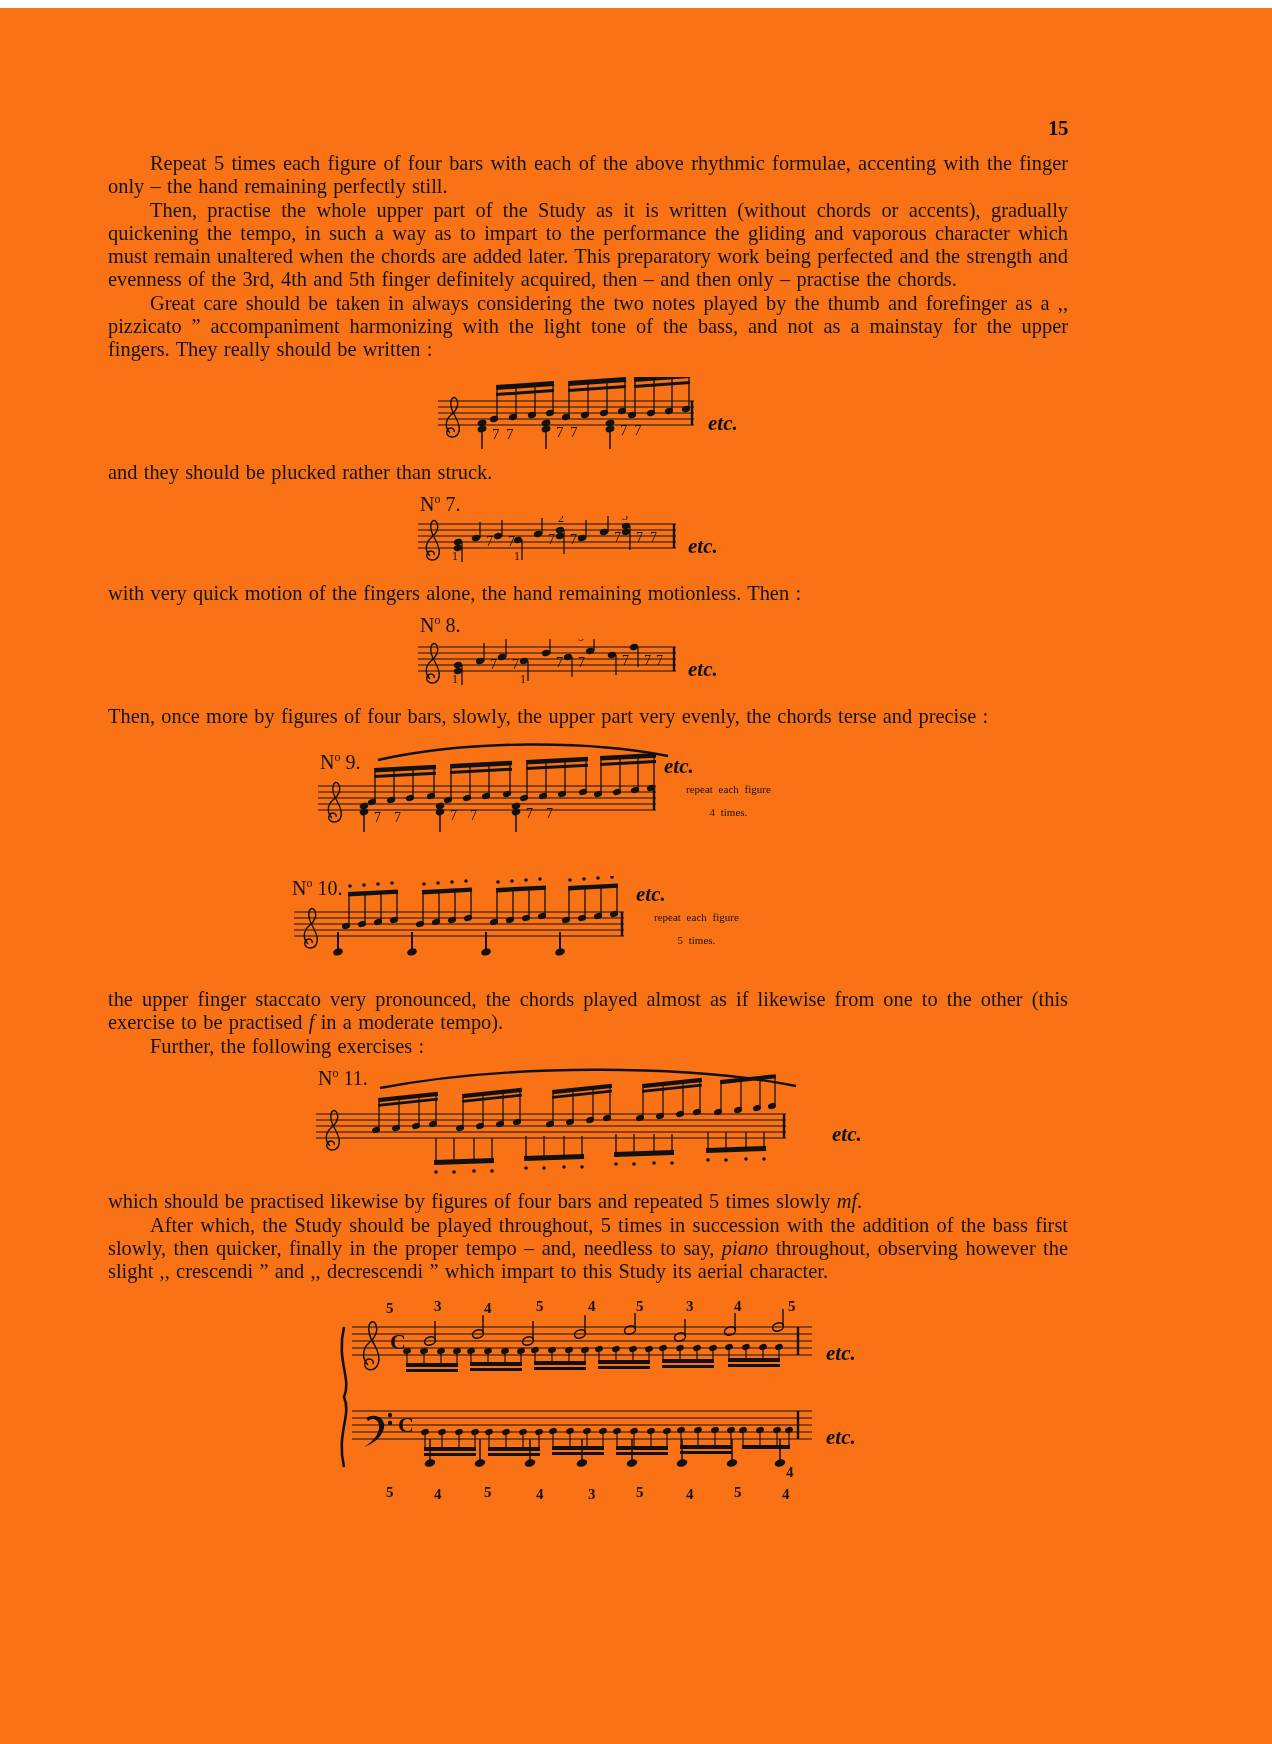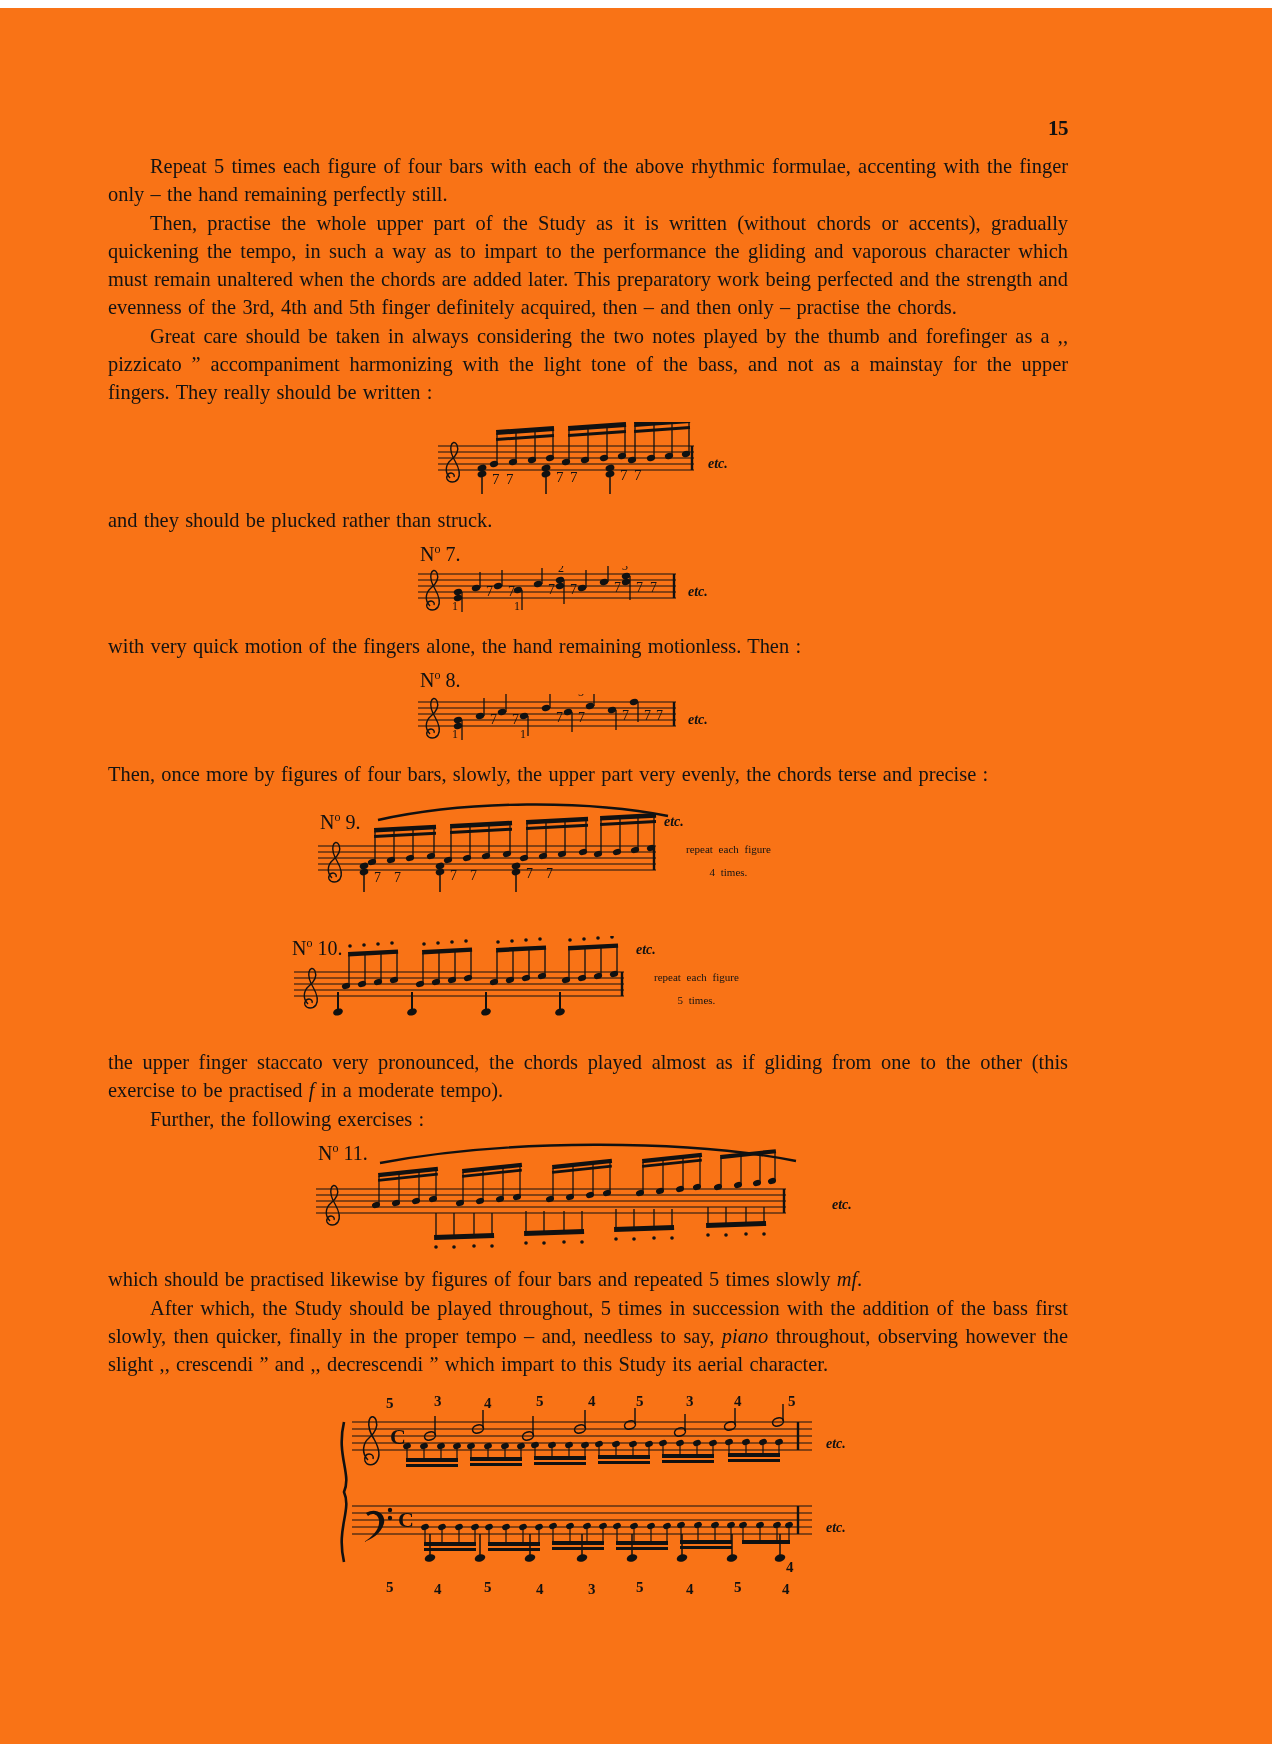--- a/index.html
+++ b/index.html
@@ -33,21 +33,21 @@
     top: 8px;
     font-weight: bold;
     font-size: 21px;
     letter-spacing: -0.5px;
     color: #111;
   }
 
   
   .para {
     font-size: 20.4px;
-    line-height: 28px;
+    line-height: 23px;
     text-align: justify;
     text-justify: inter-word;
     margin: 0 0 1px 0;
     word-spacing: 1.2px;
     color: #131313;
   }
   .para.indent { text-indent: 42px; }
   .para.noindent { text-indent: 0; }
   i, .it { font-style: italic; }
 
@@ -64,21 +64,21 @@
     white-space: nowrap;
     color: #111;
   }
   .ex-label sup {
     font-size: 12px;
     vertical-align: super;
   }
   .etc {
     position: absolute;
     font-style: italic;
-    font-size: 14px;
+    font-size: 21px;
     font-weight: bold;
     color: #111;
     white-space: nowrap;
   }
   .repeat-note {
     position: absolute;
     font-size: 11px;
     line-height: 23px;
     color: #141414;
     white-space: nowrap;
@@ -509,21 +509,21 @@
         </svg>
       </div>
       <div class="etc" style="left:528px; top:18px;">etc.</div>
       <div class="repeat-note" style="left:546px; top:42px;">
         <span>repeat each figure</span><br>
         <span>5 times.</span>
       </div>
     </div>
 
     <p class="para noindent">
-      <span>the upper finger staccato very pronounced, the chords played almost as if gliding from one to the other (this exercise to be practised </span><i>f</i><span> in a moderate tempo).</span>
+      <span>the upper finger staccato very pronounced, the chords played almost as if likewise from one to the other (this exercise to be practised </span><i>f</i><span> in a moderate tempo).</span>
     </p>
 
     <p class="para indent">Further, the following exercises :</p>
 
     <div class="music-block" style="height:118px">
       <div class="ex-label" style="left:210px; top:0;"><span>N</span><sup>o</sup> <span>11.</span></div>
       <div class="staff-wrap" style="position:absolute; left:208px; top:2px;">
         <svg class="staff-svg" width="500" height="110" viewBox="0 0 500 110">
           <path d="M64 20 C190 -4 370 -4 480 18" stroke="#111" stroke-width="2.4" fill="none"></path>
           <g stroke="#111" stroke-width="1.1">

